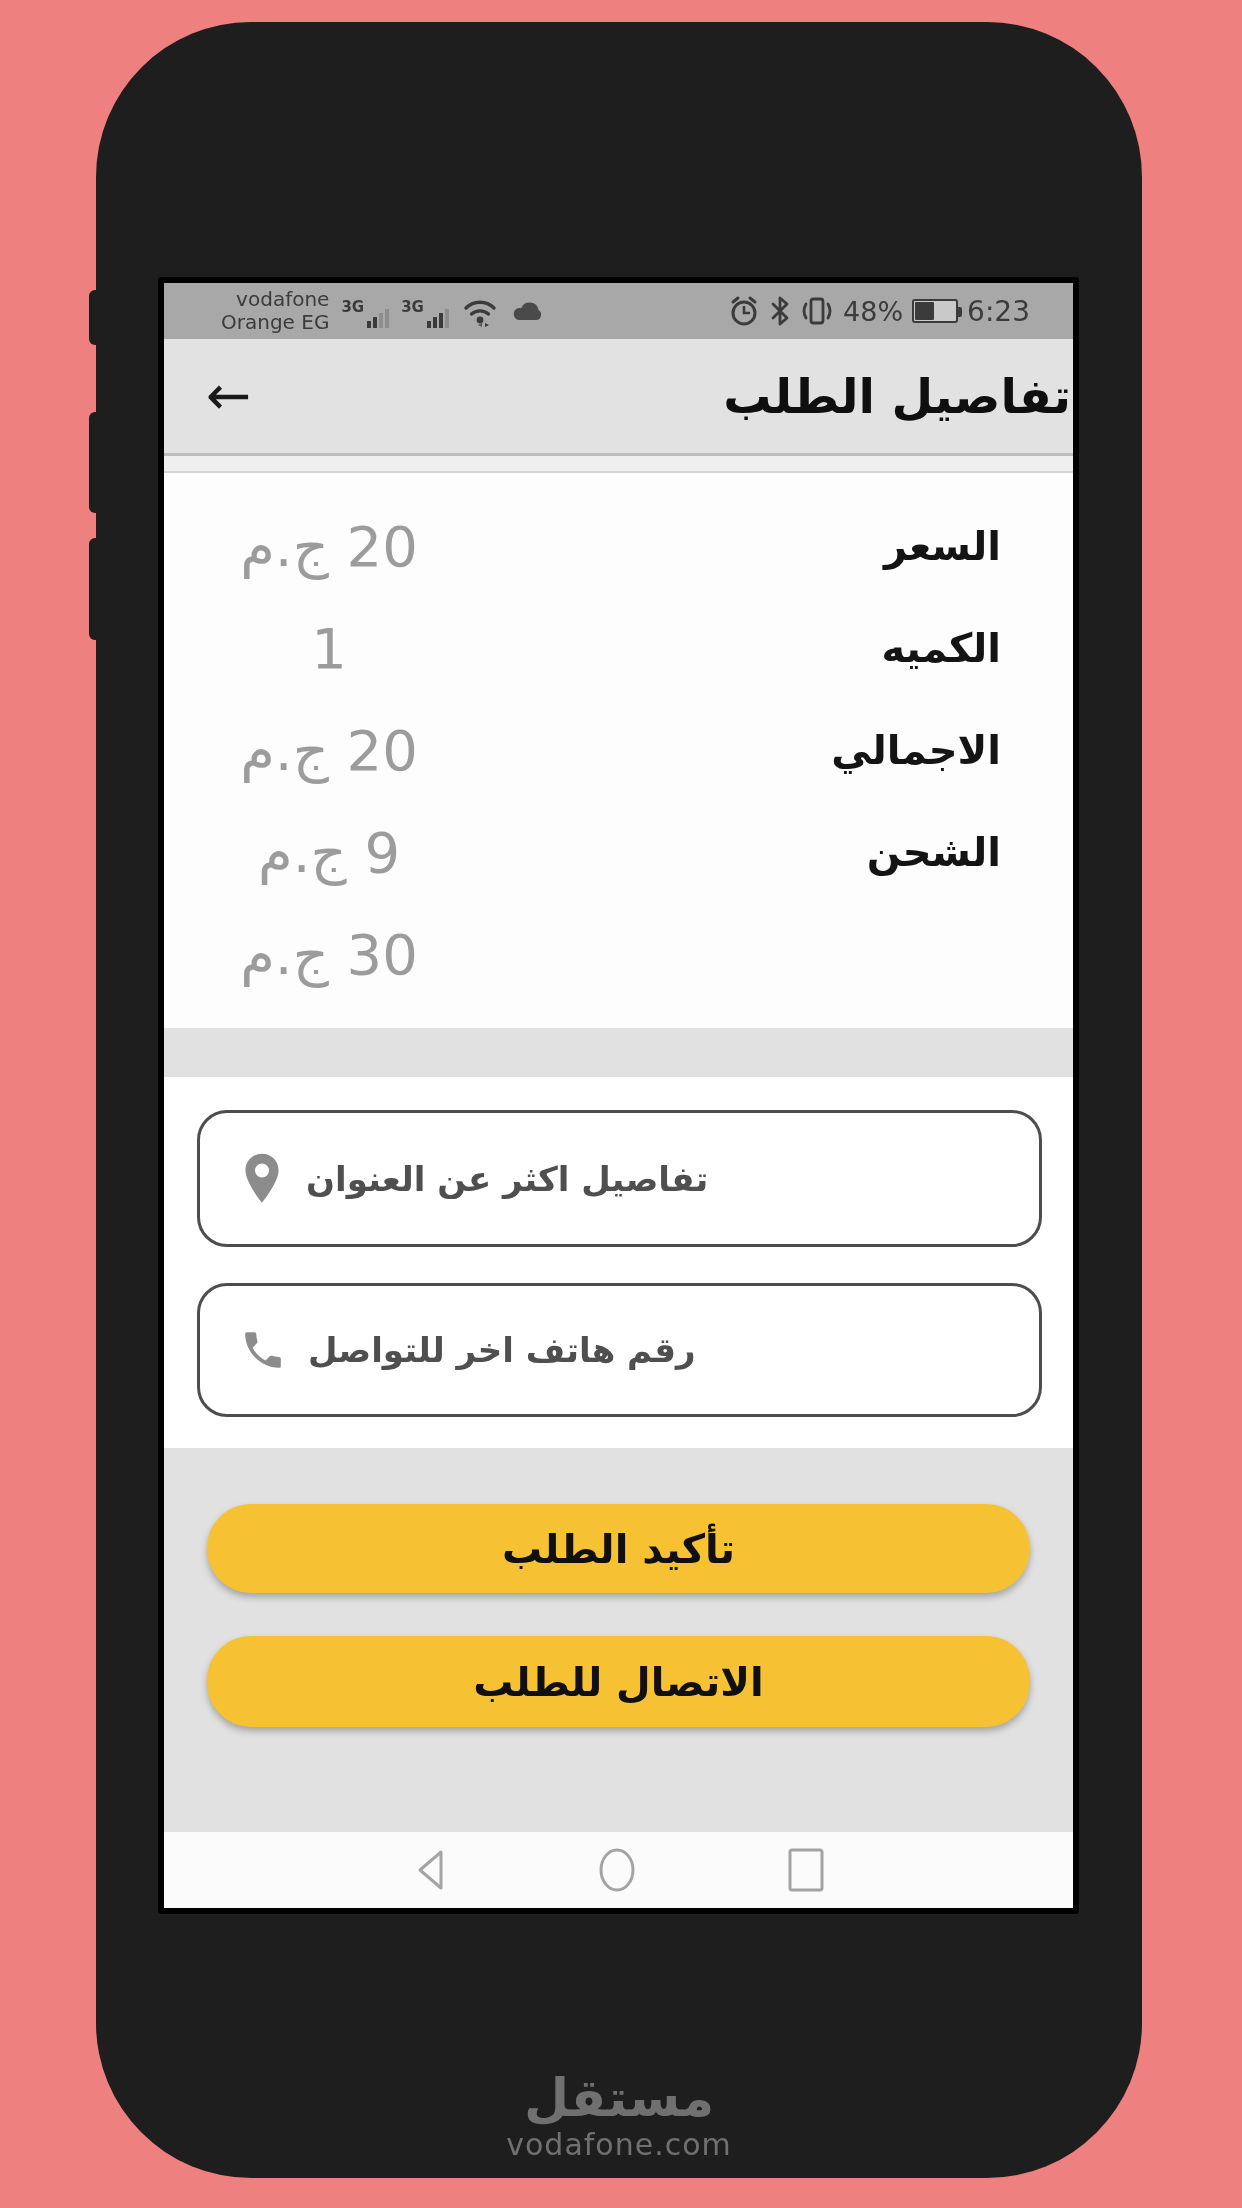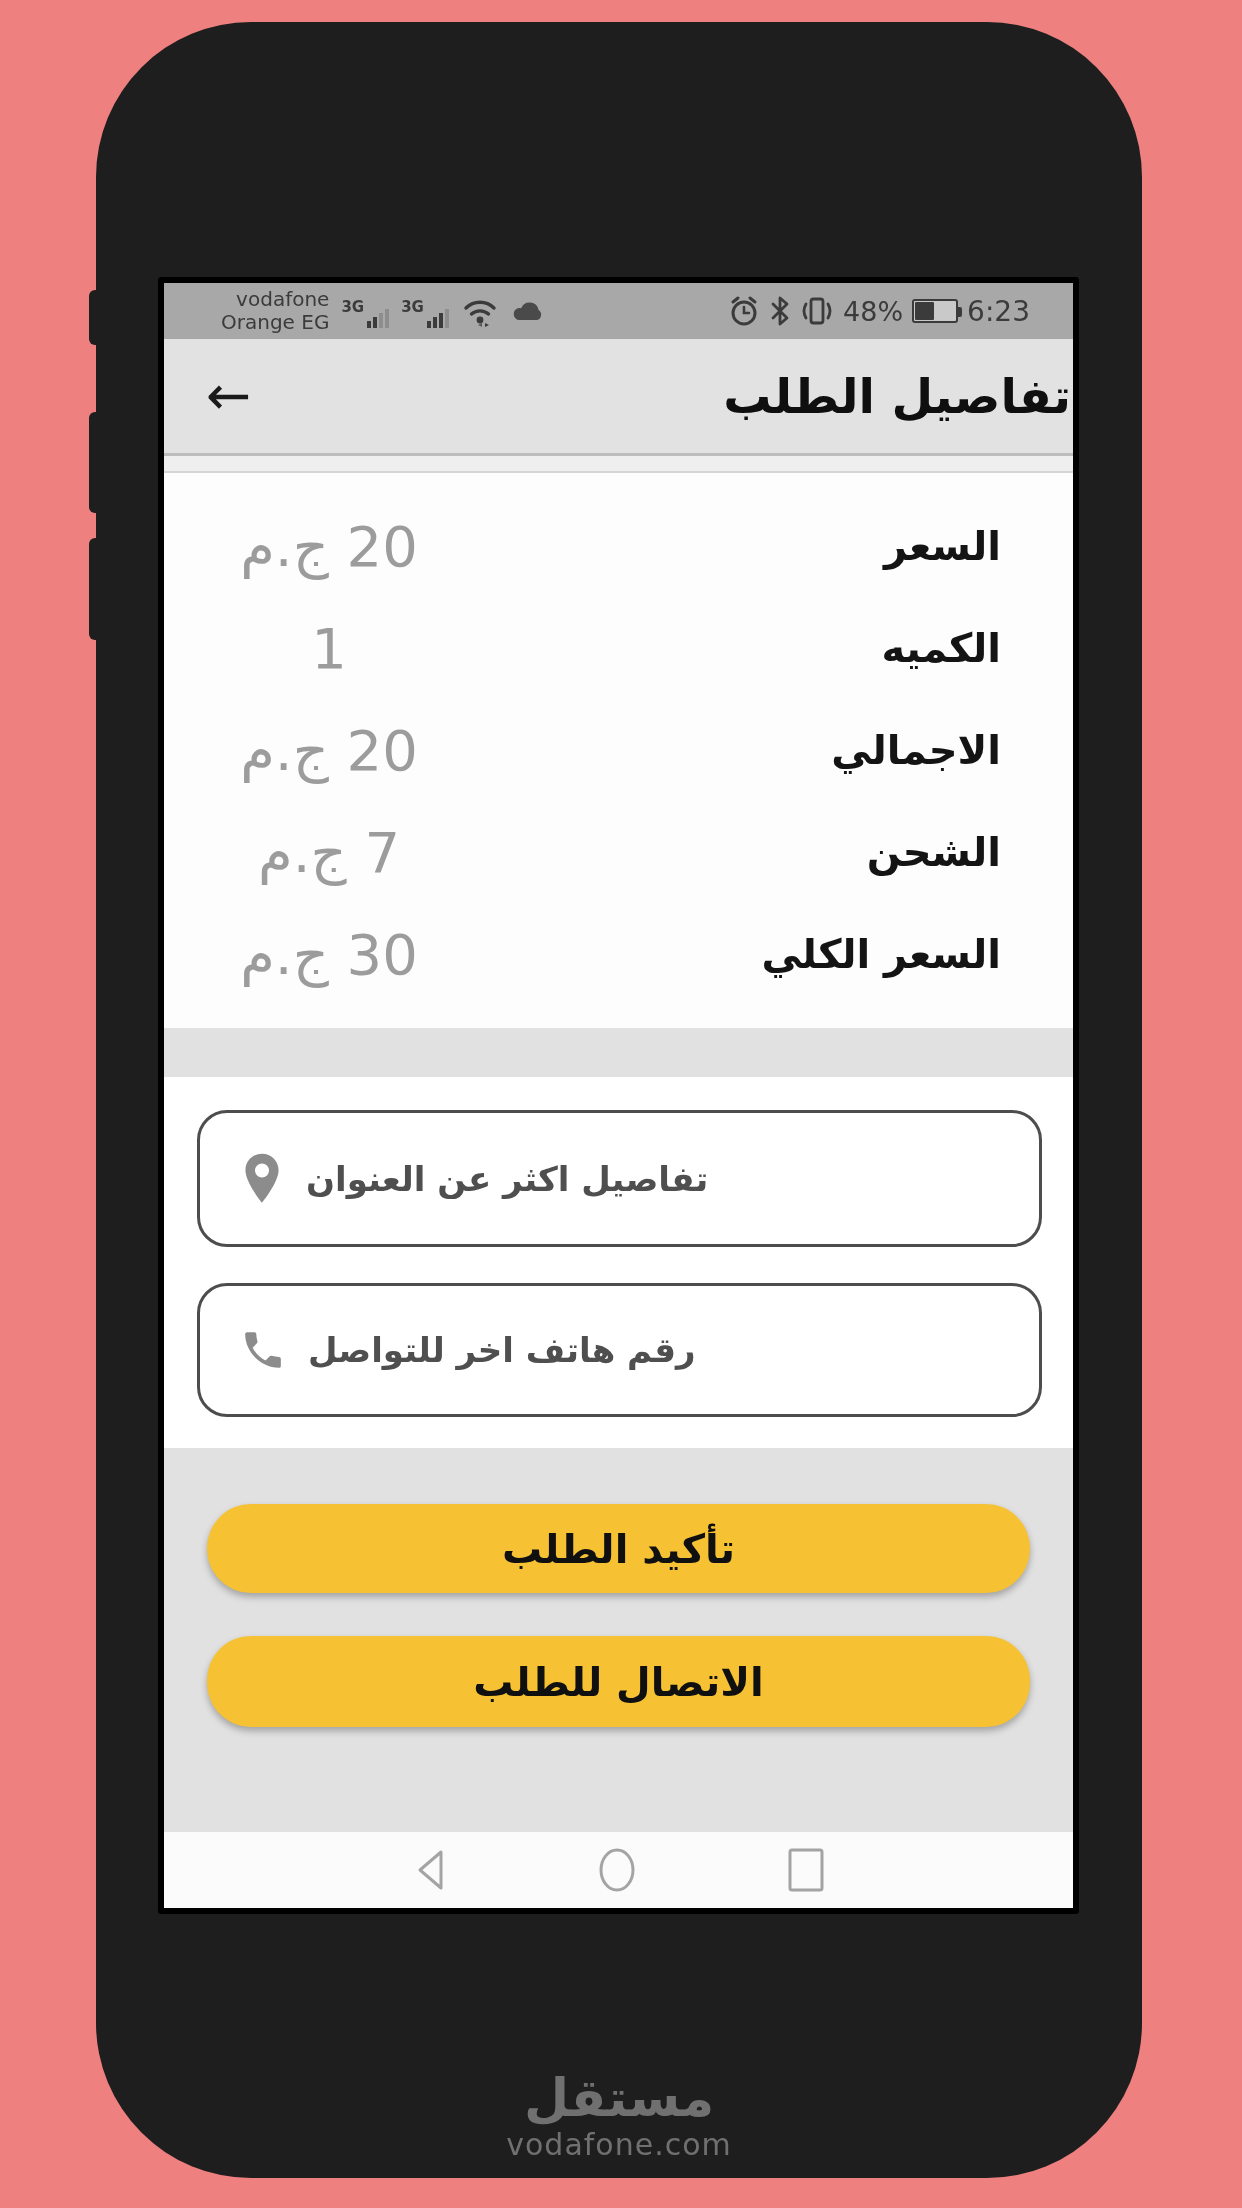--- a/index.html
+++ b/index.html
@@ -181,26 +181,25 @@
           </div>
           <div class="drow">
             <div class="dval">1</div>
             <div class="dlabel">الكميه</div>
           </div>
           <div class="drow">
             <div class="dval">20 ج.م</div>
             <div class="dlabel">الاجمالي</div>
           </div>
           <div class="drow">
-            <div class="dval">7 ج.م</div>
+            <div class="dval">9 ج.م</div>
             <div class="dlabel">الشحن</div>
           </div>
           <div class="drow">
             <div class="dval">30 ج.م</div>
-            <div class="dlabel">السعر الكلي</div>
           </div>
         </div>
 
         <div class="band"></div>
 
         <div class="form">
           <div class="field">
             <span class="ficon">
               <svg width="44" height="54" viewBox="0 0 24 30">
                 <path d="M12 1 C6.8 1 2.8 5 2.8 10.2 c0 6.9 9.2 18 9.2 18 s9.2-11.1 9.2-18 C21.2 5 17.2 1 12 1 z m0 13.2 a3.9 3.9 0 1 1 0-7.8 a3.9 3.9 0 0 1 0 7.8 z" fill="#8C8C8C"></path>

